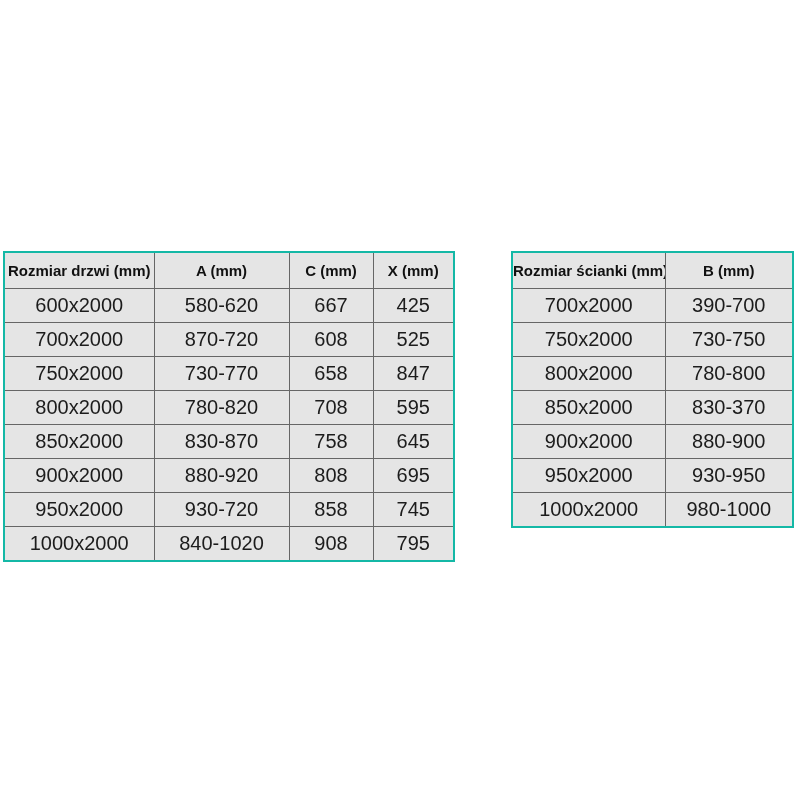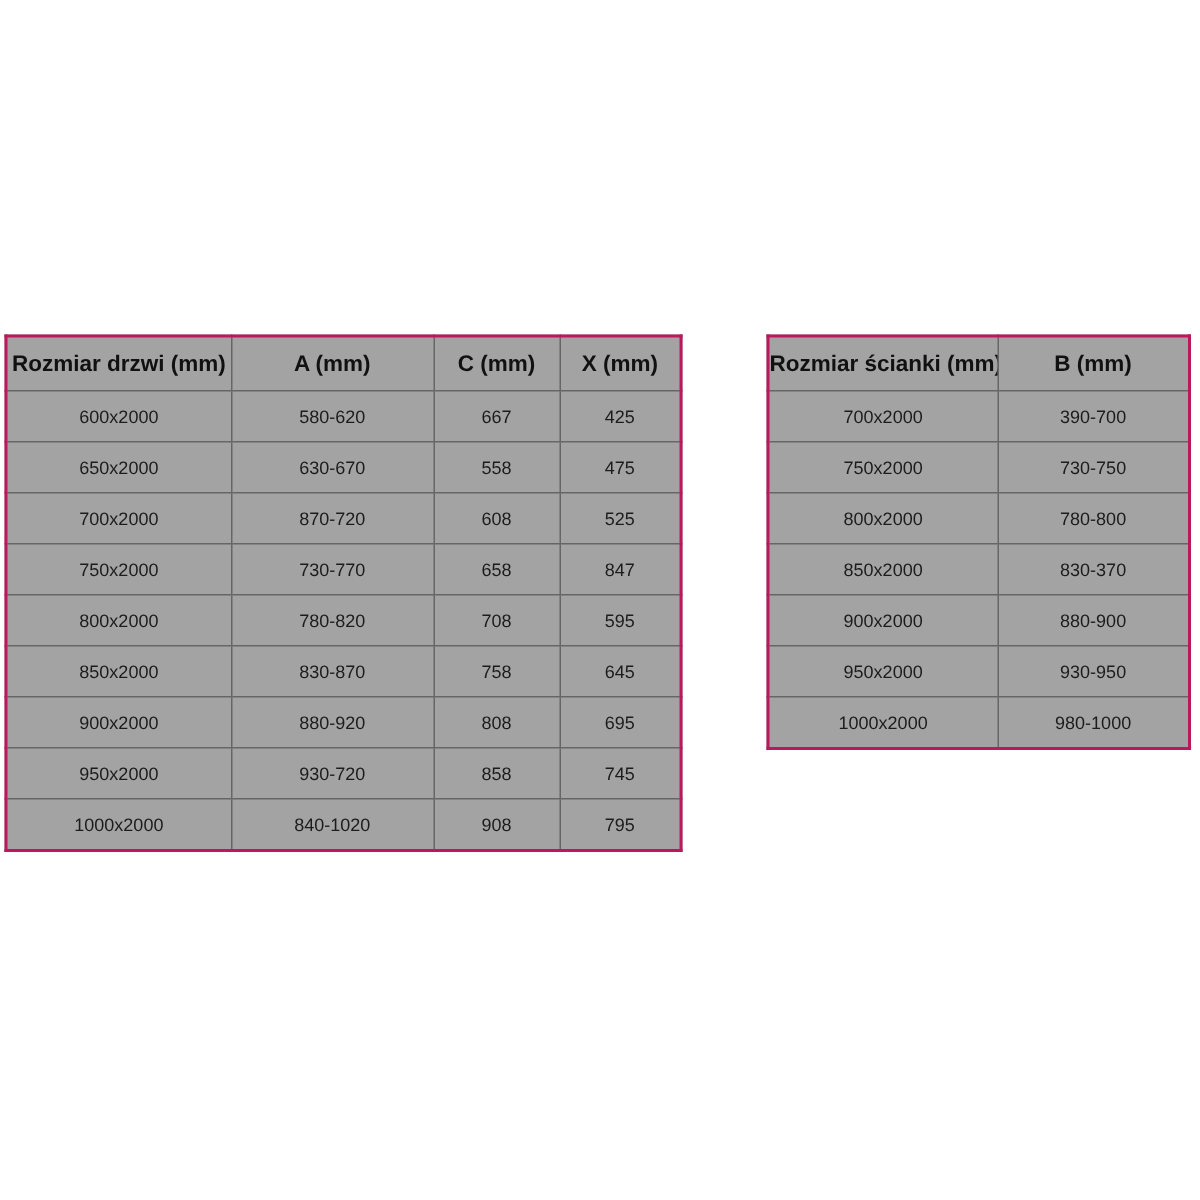--- a/index.html
+++ b/index.html
@@ -11,41 +11,42 @@
     width: 800px;
     height: 800px;
     position: relative;
     font-family: "Liberation Sans", "DejaVu Sans", sans-serif;
     color: #1c1c1c;
   }
   table.spec {
     position: absolute;
     border-collapse: collapse;
     table-layout: fixed;
-    background: #a3a3a3;
-    border: 2px solid #be185d;
+    background: #e5e5e5;
+    border: 2px solid #14b8a6;
+    margin-top: 28px;
   }
   table.spec th,
   table.spec td {
     border: 1px solid #666666;
     text-align: center;
     vertical-align: middle;
     padding: 0;
     overflow: hidden;
     white-space: nowrap;
   }
   table.spec th {
     font-weight: bold;
     font-size: 15px;
     height: 35px;
     color: #111111;
   }
   table.spec td {
     font-weight: normal;
-    font-size: 12px;
+    font-size: 20px;
     height: 33px;
     color: #1c1c1c;
   }
   #door-table  { left: 3px;   top: 223px; width: 450px; }
   #wall-table  { left: 511px; top: 223px; width: 281px; }
 </style>
 </head>
 <body>
 
 <table id="door-table" class="spec">
@@ -62,26 +63,20 @@
       <th>C (mm)</th>
       <th>X (mm)</th>
     </tr>
   </thead>
   <tbody>
     <tr>
       <td>600x2000</td>
       <td>580-620</td>
       <td>667</td>
       <td>425</td>
-    </tr>
-    <tr>
-      <td>650x2000</td>
-      <td>630-670</td>
-      <td>558</td>
-      <td>475</td>
     </tr>
     <tr>
       <td>700x2000</td>
       <td>870-720</td>
       <td>608</td>
       <td>525</td>
     </tr>
     <tr>
       <td>750x2000</td>
       <td>730-770</td>

